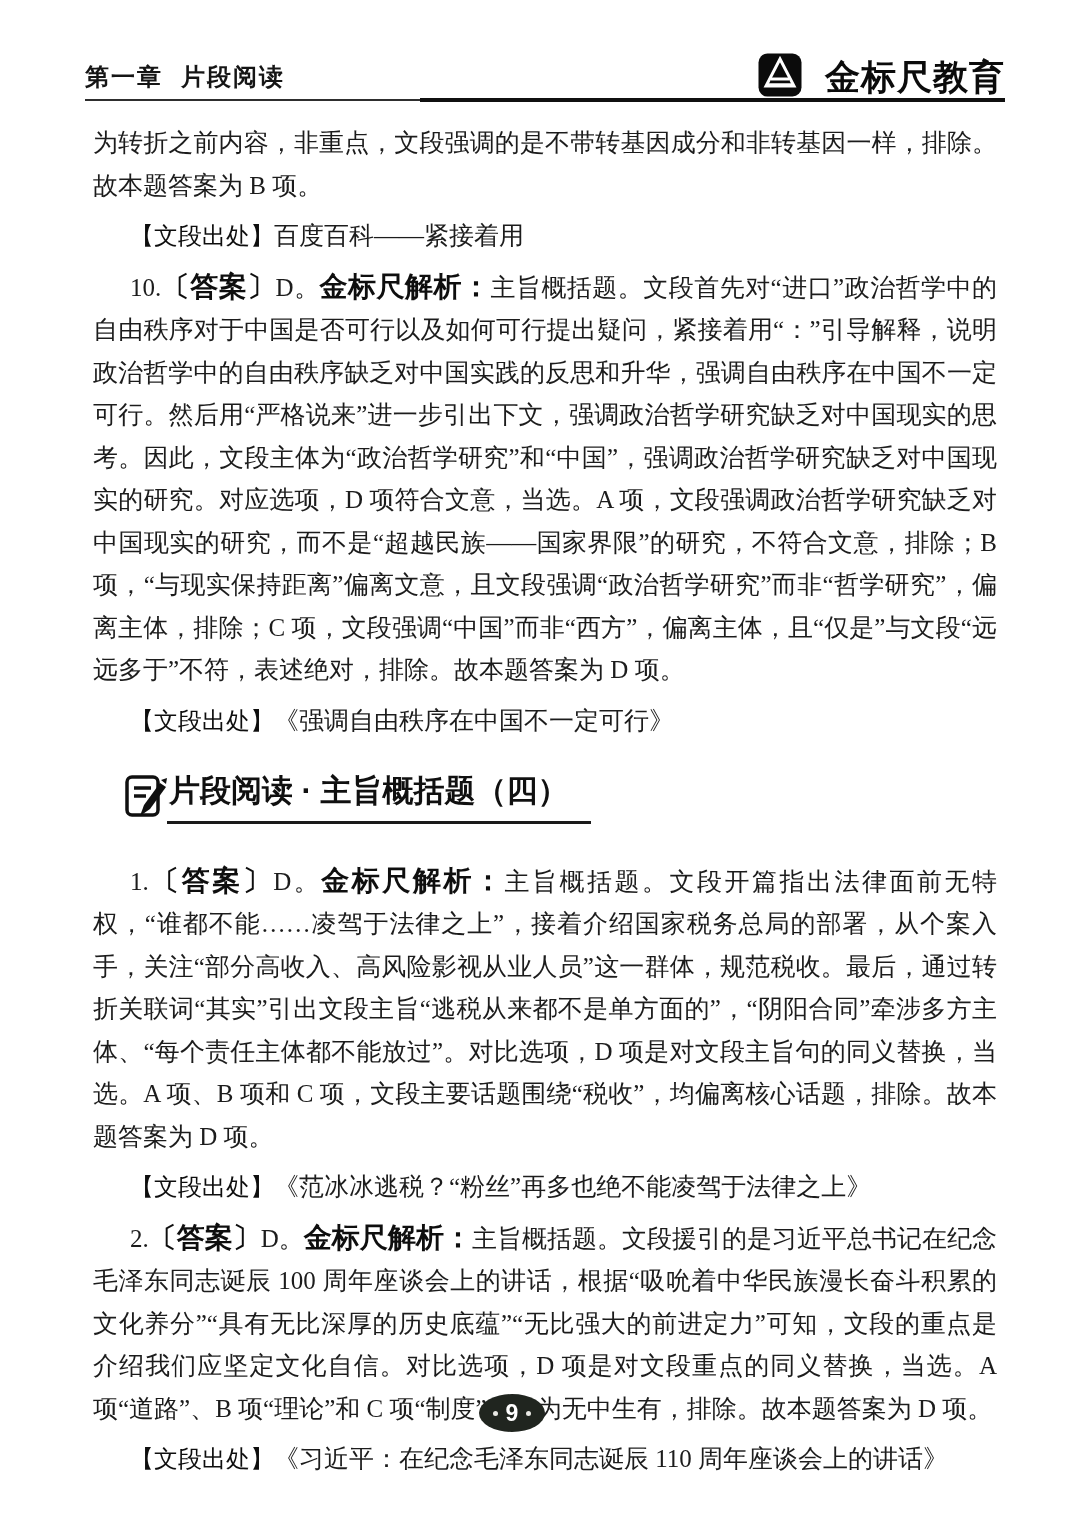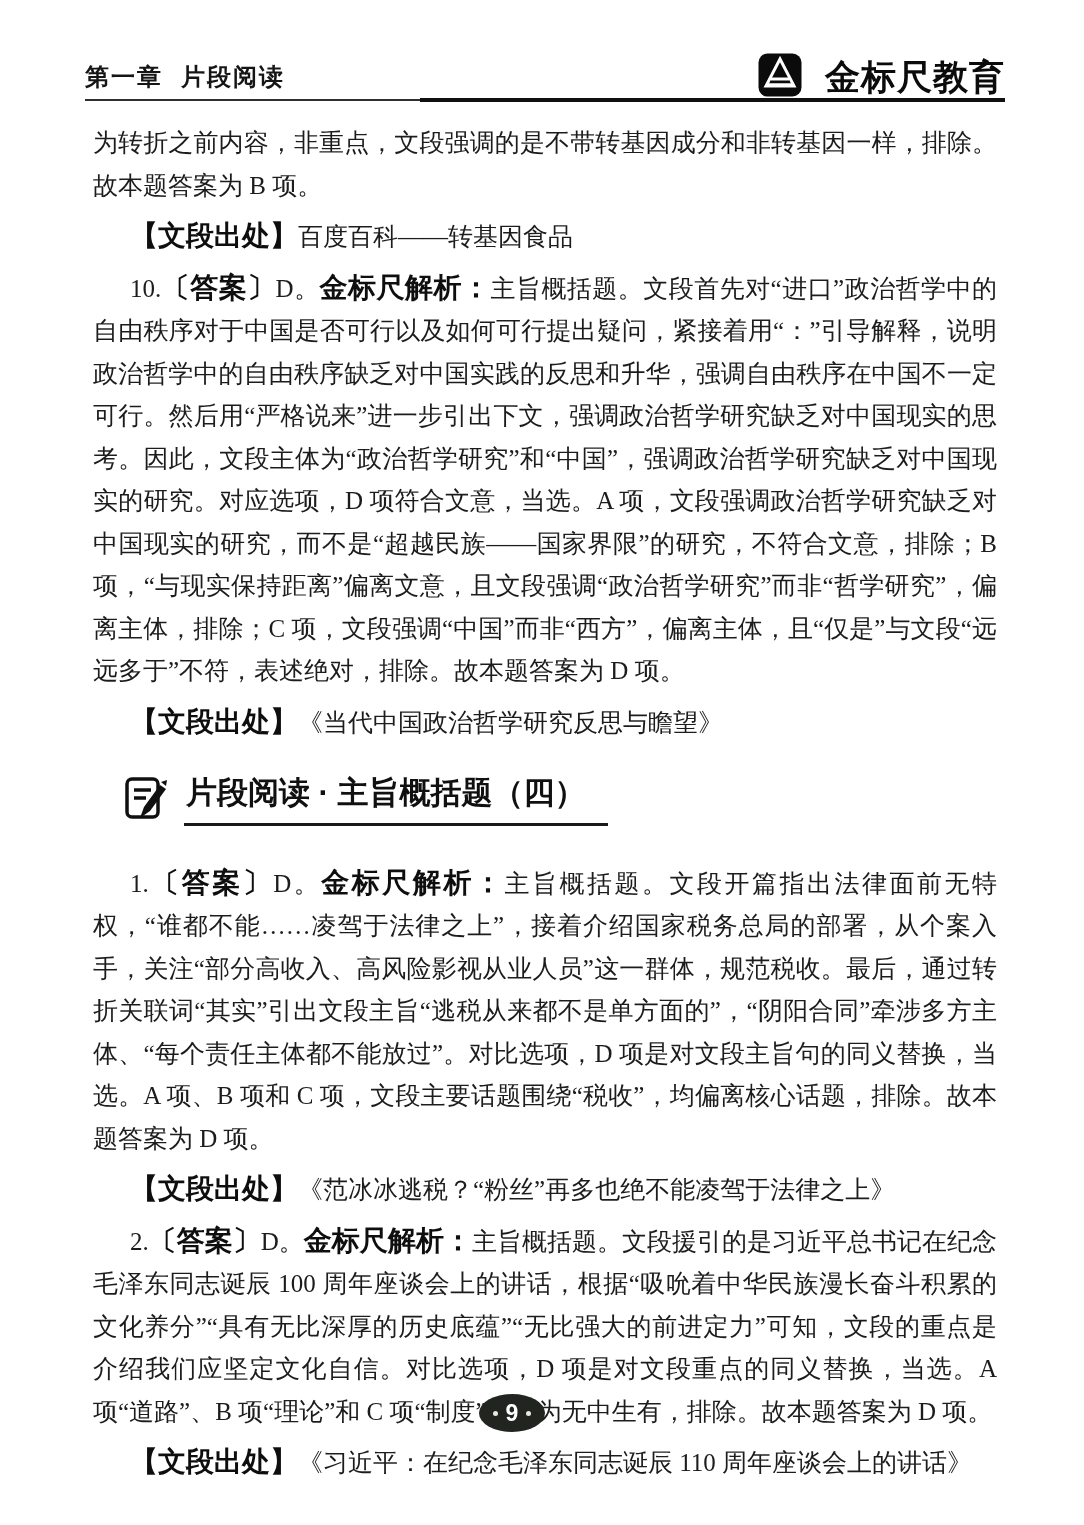--- a/index.html
+++ b/index.html
@@ -39,27 +39,27 @@
   }
   .para { margin:8px; }
   .para.item { text-indent:37px; }
   .src { margin:0; padding-left:45px; }
   .bold-hei {
     font-family:"Liberation Sans","DejaVu Sans",sans-serif;
     font-weight:700; color:#0e0e0e; font-size:28px;
   }
   .src-label {
     font-family:"Liberation Sans","DejaVu Sans",sans-serif;
-    font-weight:700; color:#0e0e0e; font-size:28px;
+    font-weight:400; color:#0e0e0e; font-size:24px;
   }
 
   
   .section-heading {
     margin:28px 0 26px 40px;
-    display:flex; align-items:flex-start; gap:17px;
+    display:flex; align-items:flex-start; gap:0;
     text-indent:0;
   }
   .heading-text {
     font-family:"Liberation Sans","DejaVu Sans",sans-serif;
     font-size:31px; font-weight:700; color:#101010;
     line-height:1.35;
     border-bottom:3px solid #1a1a1a;
     padding:0 22px 9px 2px;
   }
   .heading-icon { flex:0 0 auto; margin-top:2px; }
@@ -103,29 +103,29 @@
   <div class="rule-thin"></div>
   <div class="rule-thick"></div>
 
   <div class="content">
 
     <p class="para">
       <span>为转折之前内容，非重点，文段强调的是不带转基因成分和非转基因一样，排除。故本题答案为 B 项。</span>
     </p>
 
     <p class="src">
-      <span class="src-label">【文段出处】</span><span>百度百科——转基因食品</span>
+      <span class="src-label">【文段出处】</span><span>百度百科——紧接着用</span>
     </p>
 
     <p class="para item">
       <span>10.</span><span class="bold-hei">〔答案〕</span><span>D。</span><span class="bold-hei">金标尺解析：</span><span>主旨概括题。文段首先对“进口”政治哲学中的自由秩序对于中国是否可行以及如何可行提出疑问，紧接着用“：”引导解释，说明政治哲学中的自由秩序缺乏对中国实践的反思和升华，强调自由秩序在中国不一定可行。然后用“严格说来”进一步引出下文，强调政治哲学研究缺乏对中国现实的思考。因此，文段主体为“政治哲学研究”和“中国”，强调政治哲学研究缺乏对中国现实的研究。对应选项，D 项符合文意，当选。A 项，文段强调政治哲学研究缺乏对中国现实的研究，而不是“超越民族——国家界限”的研究，不符合文意，排除；B 项，“与现实保持距离”偏离文意，且文段强调“政治哲学研究”而非“哲学研究”，偏离主体，排除；C 项，文段强调“中国”而非“西方”，偏离主体，且“仅是”与文段“远远多于”不符，表述绝对，排除。故本题答案为 D 项。</span>
     </p>
 
     <p class="src">
-      <span class="src-label">【文段出处】</span><span>《当代中国政治哲学研究反思与瞻望》</span>
+      <span class="src-label">【文段出处】</span><span>《强调自由秩序在中国不一定可行》</span>
     </p>
 
     <div class="section-heading">
       <span class="heading-icon">
         <svg width="42" height="48" viewBox="0 0 42 48">
           <rect x="2" y="5" width="31" height="38" rx="5" fill="none" stroke="#101010" stroke-width="3.5"></rect>
           <line x1="9" y1="16" x2="26" y2="16" stroke="#101010" stroke-width="3.5"></line>
           <line x1="9" y1="24" x2="21" y2="24" stroke="#101010" stroke-width="3.5"></line>
           <path d="M15 44 L19 33 L35 11 L41 15 L25 37 Z" fill="#101010"></path>
           <path d="M36 8 L41 12 L42 6 Z" fill="#101010"></path>

